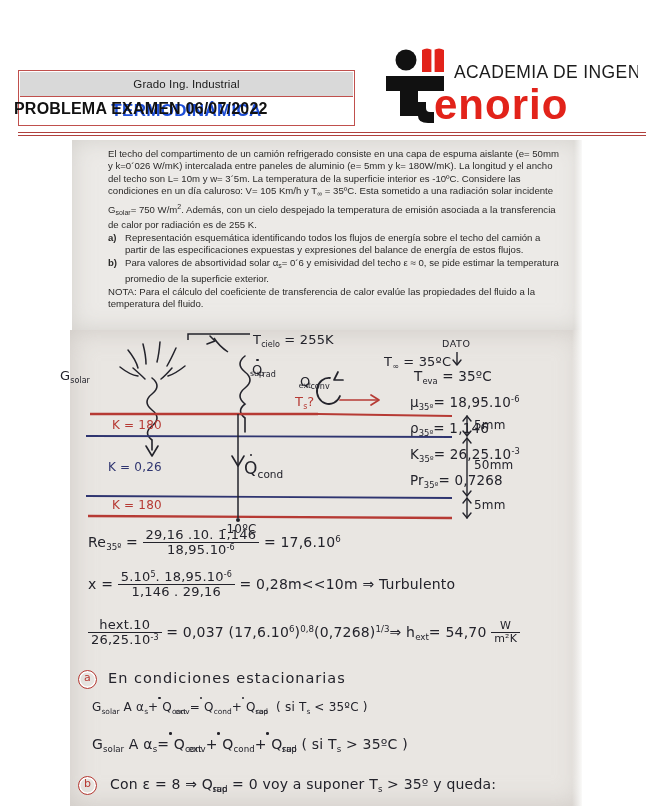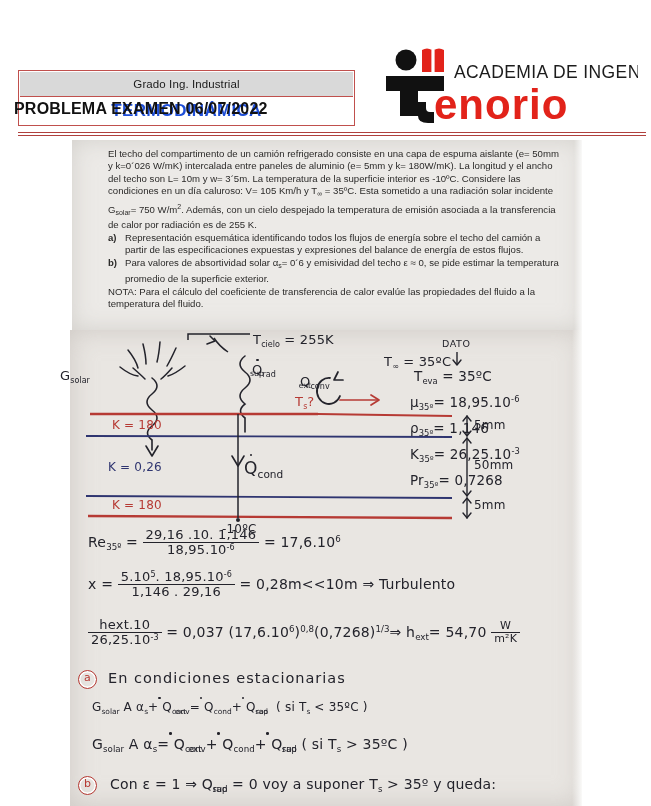--- a/index.html
+++ b/index.html
@@ -295,16 +295,16 @@
   <div class="hw" style="left:92px;top:370px;font-size:12px;">
     <span>G</span><i>solar</i><span> A α</span><i>s</i><span class="qdot"> + Q</span><span class="under"><i>conv</i><small>ext</small></span><span class="qdot"> = Q</span><i>cond</i><span class="qdot"> + Q</span><span class="under"><i>rad</i><small>sup</small></span>&nbsp;&nbsp;<span>( si T</span><i>s</i><span> &lt; 35ºC )</span>
   </div>
 
   <div class="hw" style="left:92px;top:406px;font-size:14px;">
     <span>G</span><i>solar</i><span> A α</span><i>s</i><span class="qdot"> = Q</span><span class="under"><i>conv</i><small>ext</small></span><span class="qdot"> + Q</span><i>cond</i><span class="qdot"> + Q</span><span class="under"><i>rad</i><small>sup</small></span>&nbsp;<span>( si T</span><i>s</i><span> &gt; 35ºC )</span>
   </div>
 
   <div class="hw" style="left:78px;top:444px;font-size:14px;"><span class="circ">b</span></div>
   <div class="hw" style="left:110px;top:446px;font-size:14px;">
-    <span>Con ε = 1 ⇒ Q</span><span class="under"><i>rad</i><small>sup</small></span><span> = 0  voy a suponer  T</span><i>s</i><span> &gt; 35º y queda:</span>
+    <span>Con ε = 8 ⇒ Q</span><span class="under"><i>rad</i><small>sup</small></span><span> = 0  voy a suponer  T</span><i>s</i><span> &gt; 35º y queda:</span>
   </div>
 
 </div>
 
 </body></html>

